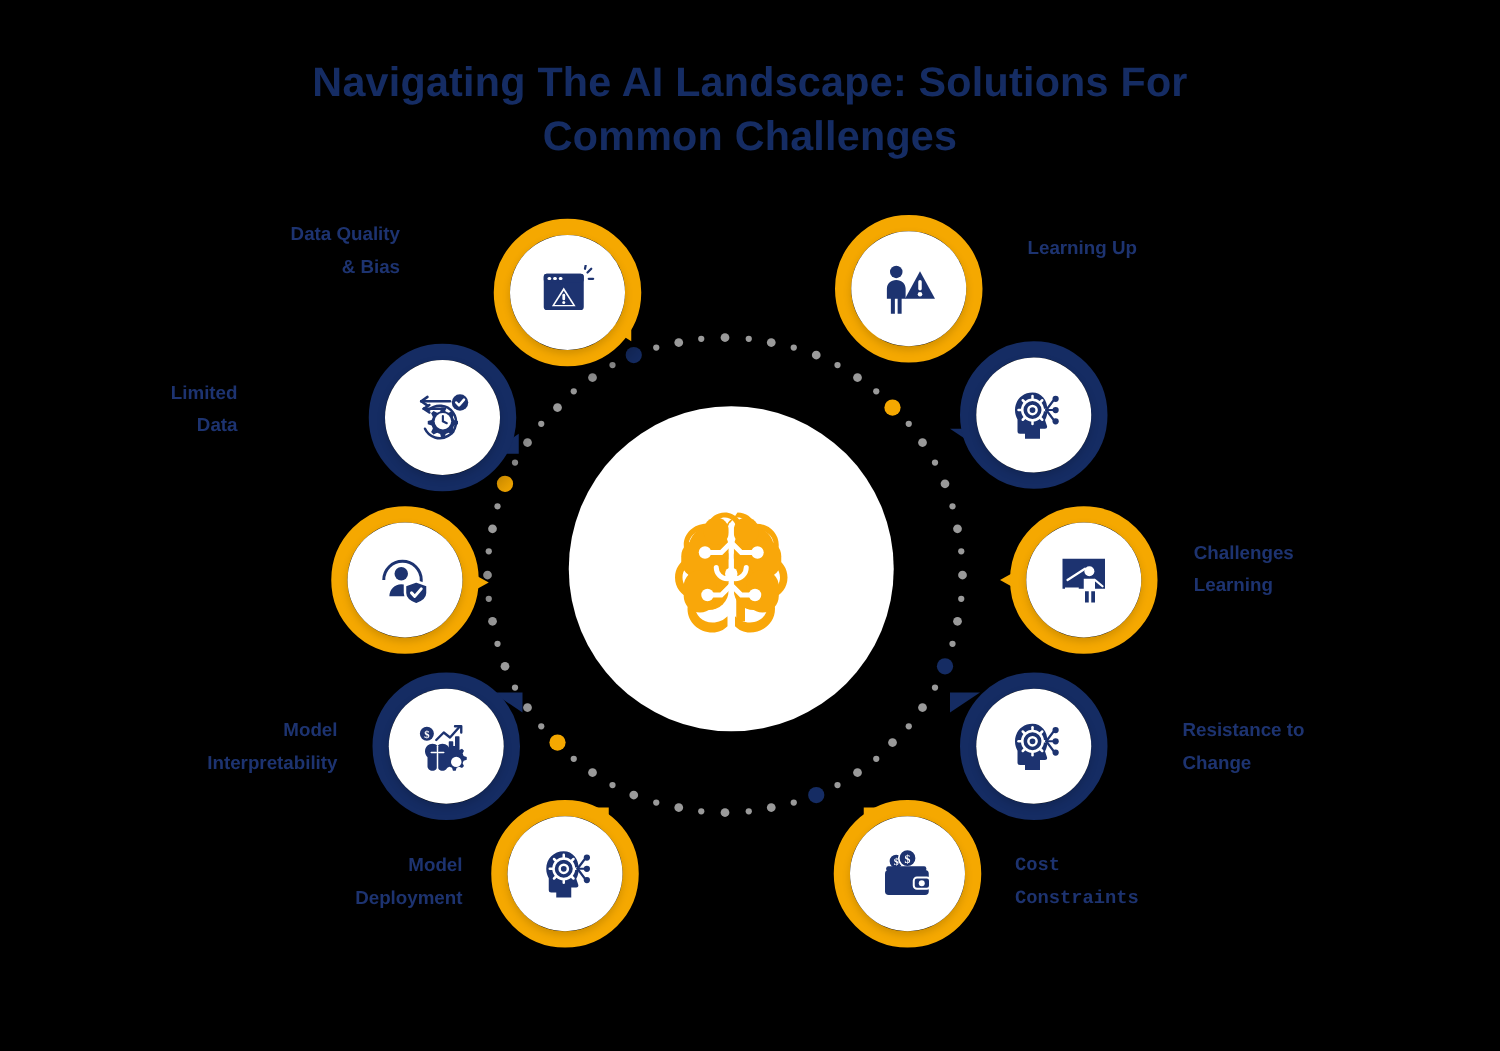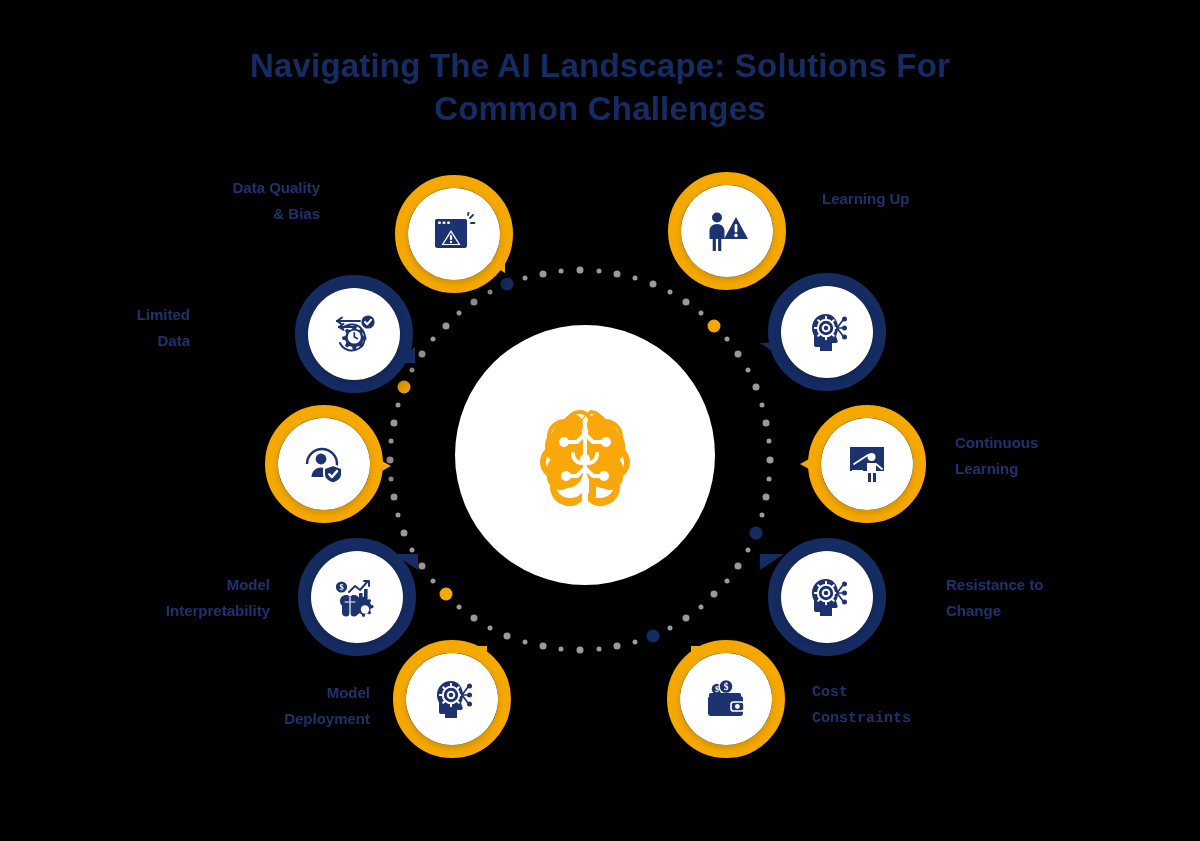--- a/index.html
+++ b/index.html
@@ -460,21 +460,21 @@
           <path d="M23 20 h9 v10 h-9z" fill="#ffffff"></path>
           <path d="M24 30 h3 v9 h-3z" fill="#1d3370"></path>
           <path d="M29 30 h3 v9 h-3z" fill="#1d3370"></path>
           <path d="M32 21 L38 26" stroke="#ffffff" stroke-width="1.8" fill="none" stroke-linecap="round"></path>
           <rect x="6" y="30" width="15" height="3" fill="#ffffff"></rect>
           <rect x="8" y="27" width="11" height="3" fill="#ffffff"></rect>
         </svg>
       </span>
     </div>
   </div>
-  <div class="label right" style="left:955px; top:430px; width:240px;">Continuous
+  <div class="label right" style="left:955px; top:430px; width:240px;">Challenges
 Learning</div>
 
   <div class="node navy" style="left:768px; top:538px;">
     <div class="shadow"></div>
     <div class="tail" style="left:-8px; top:16px; border-width:16px 24px 0 0; border-color:#152c63 transparent transparent transparent;"></div>
     <div class="ring"></div>
     <div class="inner">
       <span>
         <svg width="46" height="44" viewBox="0 0 46 44">
           <path d="M22 4c-8 0-14 6-14 14 0 3 .8 5.4 2 7.5V35a2 2 0 0 0 2 2h4v4h12v-8h4c1.2 0 2-1 1.6-2.2L32 26c1.2-2 2-4.7 2-8 0-8-5-14-12-14z" fill="#1d3370"></path>

